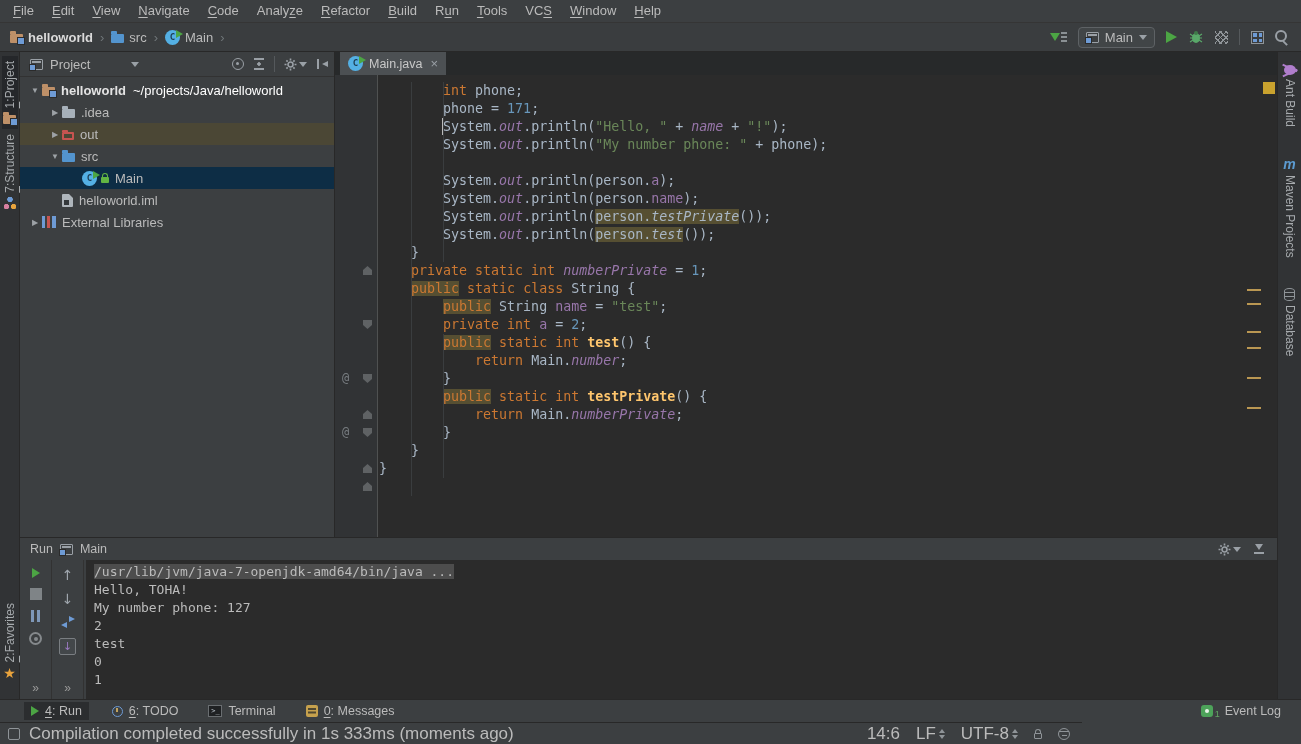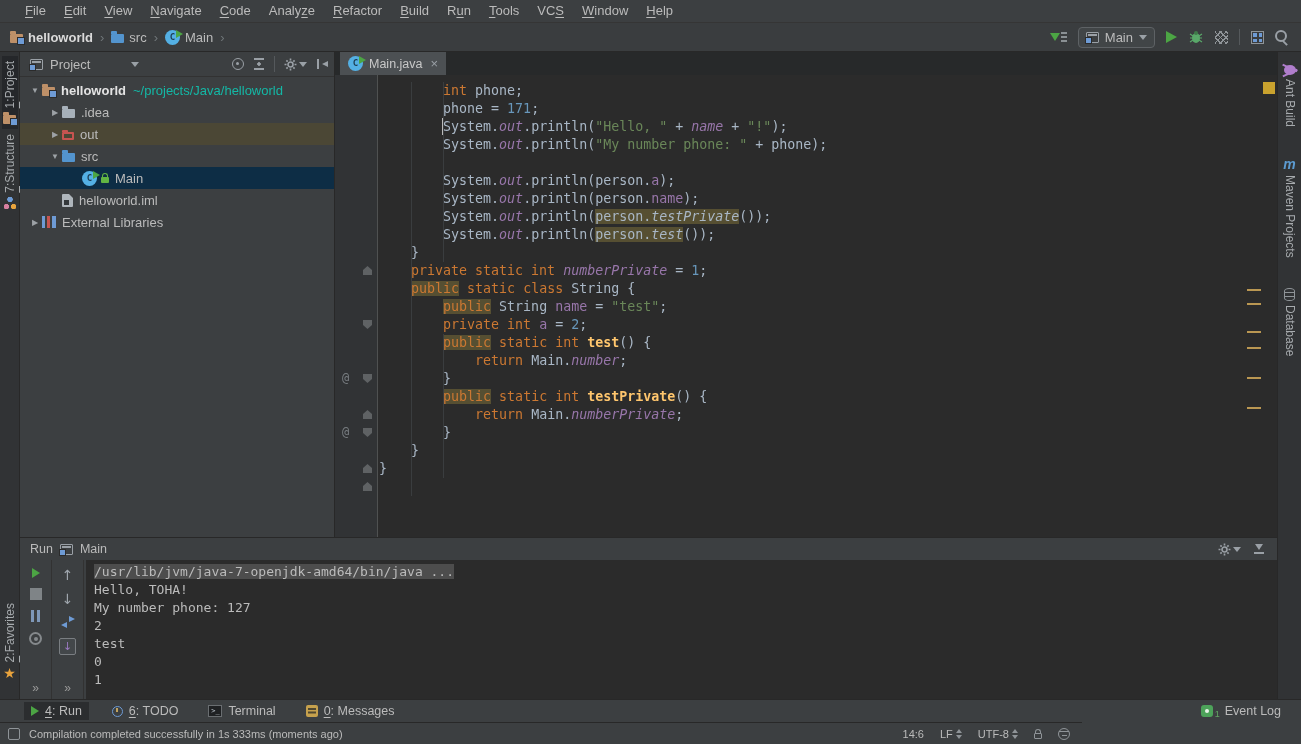--- a/index.html
+++ b/index.html
@@ -1,21 +1,21 @@
 <!DOCTYPE html>
 <html><head>
 <meta charset="utf-8">
 <style>
   * { box-sizing: border-box; margin:0; padding:0; }
   body { background:#1e1e1e; font-family:"Liberation Sans", sans-serif; }
   u { text-decoration:underline; text-underline-offset:2px; }
   #app { position:relative; width:1301px; height:744px; background:#3C3F41; color:#BBBBBB; overflow:hidden; font-size:13px; }
 
   
-  #menubar { position:absolute; left:0; top:0; width:1301px; height:23px; background:#3C3F41; display:flex; align-items:flex-start; padding-left:16px; border-bottom:1px solid #353535; }
+  #menubar { position:absolute; left:0; top:0; width:1301px; height:23px; background:#3C3F41; display:flex; align-items:flex-start; padding-left:4px; border-bottom:1px solid #353535; }
   .menu-item { padding:0 9px; line-height:22px; color:#BBBBBB; cursor:default; }
 
   
   #navbar { position:absolute; left:0; top:23px; width:1301px; height:29px; background:#3A3D3F; border-bottom:1px solid #282828; display:flex; align-items:center; }
   #breadcrumbs { display:flex; align-items:center; padding-left:8px; gap:2px; }
   .crumb { display:flex; align-items:center; gap:5px; padding:0 2px; }
   .crumb .bold { font-weight:bold; color:#DADADA; }
   .bc-sep { color:#6F7679; font-size:13px; padding:0 3px; }
   #nav-actions { margin-left:auto; display:flex; align-items:center; gap:11px; padding-right:12px; }
   .run-combo { display:flex; align-items:center; gap:6px; border:1px solid #5E6265; border-radius:4px; background:#414547; padding:2px 7px; height:21px; }
@@ -37,21 +37,21 @@
   .pp-title { color:#BBBBBB; }
   .pp-caret { width:0;height:0;border-left:4px solid transparent;border-right:4px solid transparent;border-top:5px solid #9AA0A6; margin-left:34px; }
   .pp-tools { margin-left:auto; display:flex; align-items:center; gap:9px; }
   #ptree { padding-top:2px; }
   .trow { height:22px; display:flex; align-items:center; white-space:nowrap; cursor:default; }
   .trow.selected { background:#0D2D45; }
   .trow.excluded { background:#4B4735; }
   .expander { width:14px; display:inline-block; font-size:8px; color:#9DA2A6; text-align:center; flex:none; }
   .tlabel { margin-left:6px; color:#BBBBBB; }
   .tlabel.bold { font-weight:bold; color:#E3E3E3; }
-  .tsuffix { margin-left:7px; color:#14b8a6; }
+  .tsuffix { margin-left:7px; color:#ffffff; }
 
   
   #editor { position:absolute; left:335px; top:52px; width:942px; height:485px; background:#2B2B2B; }
   .tabbar { position:absolute; left:0; top:0; right:0; height:23px; background:#27292A; }
   .tab { position:absolute; left:5px; top:0; height:23px; background:#4C5053; display:flex; align-items:center; gap:6px; padding:0 8px; color:#C8C8C8; font-size:12.5px; }
   .tab-close { color:#9AA0A6; font-size:13px; margin-left:2px; }
   .editor-body { position:absolute; left:0; top:23px; right:0; bottom:0; background:#2B2B2B; }
   .gutter { position:absolute; left:0; top:0; bottom:0; width:43px; background:#313335; border-right:1px solid #4F5151; }
   .fold-mark { position:absolute; left:28px; width:9px; height:9px; background:#5F6264; }
   .fold-up { clip-path:polygon(50% 0,100% 45%,100% 100%,0 100%,0 45%); }
@@ -87,21 +87,21 @@
   .con-sel { background:#4D4D4D; }
 
   
   #bottom-stripe { position:absolute; left:0; top:699px; width:1301px; height:23px; background:#3C3F41; border-top:1px solid #282828; display:flex; align-items:center; padding-left:24px; gap:16px; font-size:12.5px; }
   .bs-item { display:flex; align-items:center; gap:6px; padding:2px 7px; color:#BBBBBB; }
   .bs-item.active { background:#2B2D2F; }
   #event-log { margin-left:auto; margin-right:20px; display:flex; align-items:center; gap:5px; }
   .ev-one { font-size:9px; color:#63A563; margin-left:-3px; margin-top:6px; }
 
   
-  #statusbar { position:absolute; left:0; top:722px; width:1082px; height:22px; background:#3C3F41; border-top:1px solid #282828; display:flex; align-items:center; padding:0 12px 0 8px; font-size:11px; color:#BBBBBB; }
+  #statusbar { position:absolute; left:0; top:722px; width:1082px; height:22px; background:#3C3F41; border-top:1px solid #282828; display:flex; align-items:center; padding:0 12px 0 8px; font-size:17px; color:#BBBBBB; }
   #status-msg { margin-left:9px; }
   .sb-right { margin-left:auto; display:flex; align-items:center; gap:16px; }
   .sb-widget { display:flex; align-items:center; gap:2px; }
   .mini-updown { display:inline-block; width:7px; height:10px; position:relative; }
   .mini-updown::before { content:''; position:absolute; left:1px; top:0; border-left:3px solid transparent; border-right:3px solid transparent; border-bottom:4px solid #8F9498; }
   .mini-updown::after { content:''; position:absolute; left:1px; bottom:0; border-left:3px solid transparent; border-right:3px solid transparent; border-top:4px solid #8F9498; }
 
   
   .ic { display:inline-block; position:relative; vertical-align:middle; flex:none; }
   .ic-folder, .ic-folder-idea, .ic-folder-src, .ic-project, .ic-projtool { width:13px; height:9px; border-radius:1px; margin-top:3px; }

